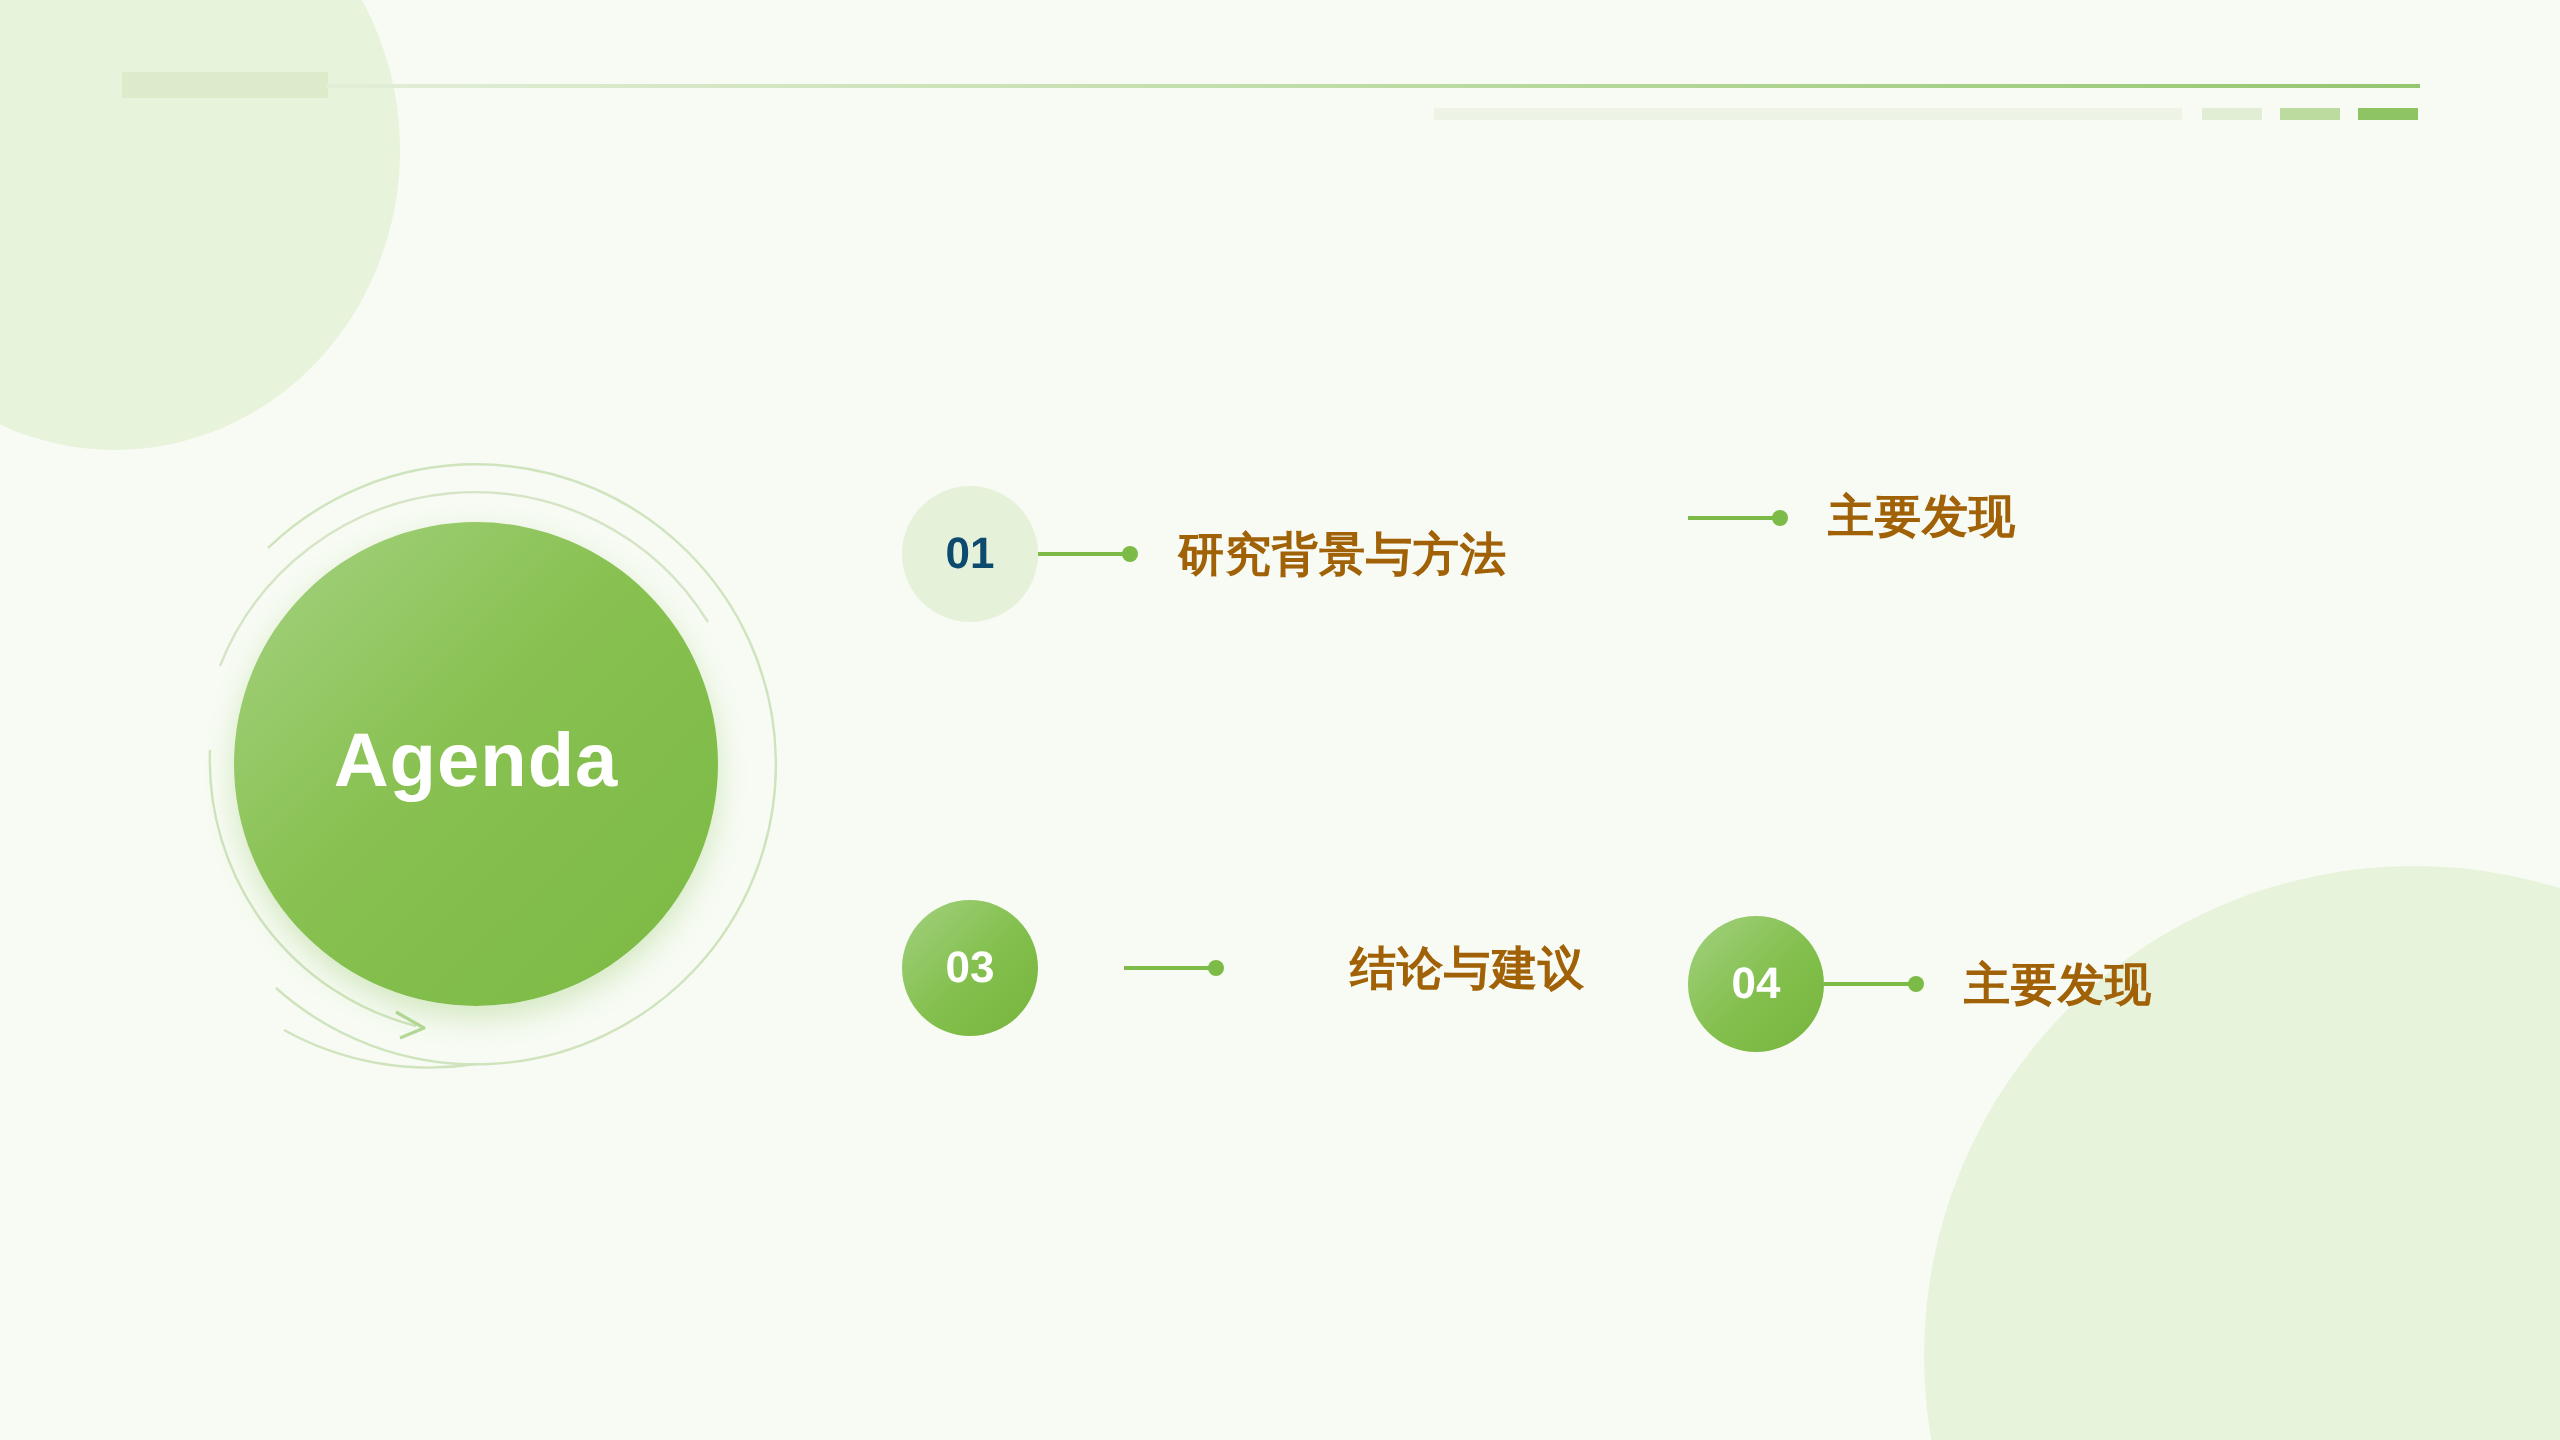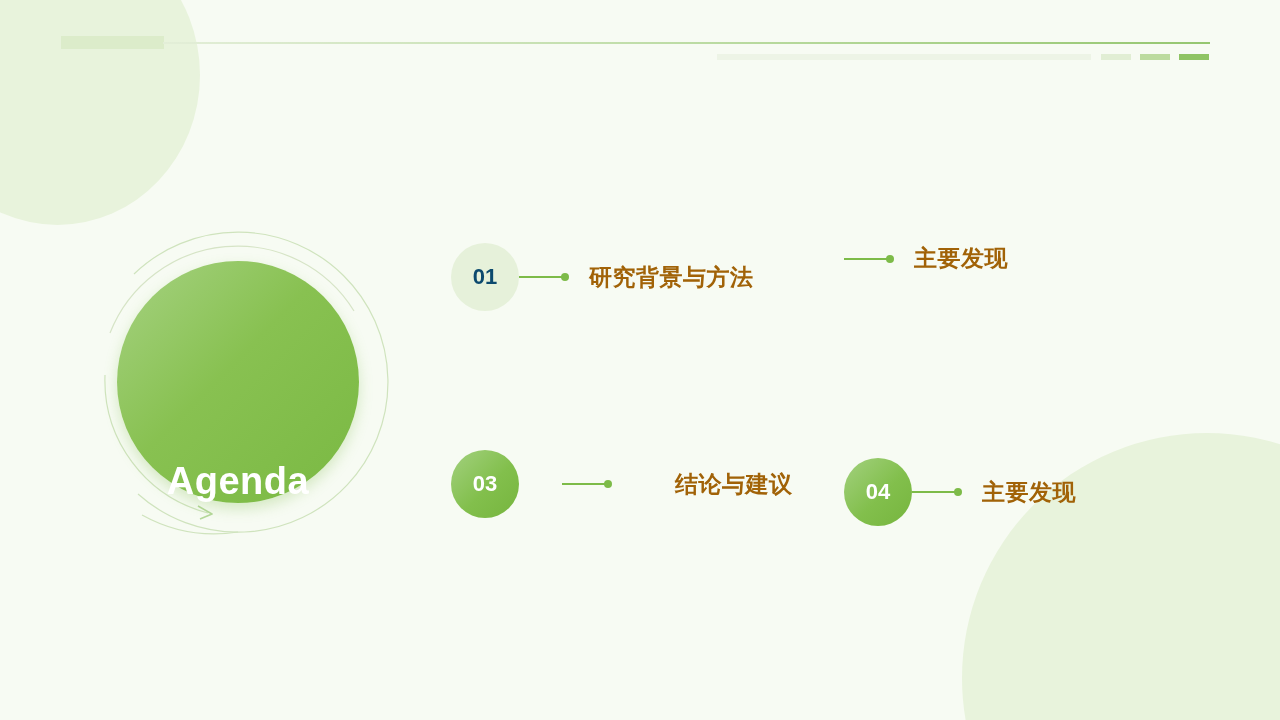--- a/index.html
+++ b/index.html
@@ -19,21 +19,21 @@
     .dash-1 { left: 1101px; background: #e1eed4; }
     .dash-2 { left: 1140px; background: #bcdb9f; }
     .dash-3 { left: 1179px; background: #8fc464; }
 
     .ring-svg { position: absolute; left: 90px; top: 205px; width: 330px; height: 355px; }
 
     .agenda-circle {
       position: absolute; left: 117px; top: 261px; width: 242px; height: 242px; border-radius: 50%;
       background: linear-gradient(135deg, #a6d282 0%, #88c151 45%, #7ab943 100%);
       box-shadow: 0 6px 14px rgba(122,185,67,0.28);
-      display: flex; align-items: flex-end; justify-content: center;
+      display: flex; align-items: center; justify-content: center;
     }
     .agenda-title { color: #ffffff; font-weight: bold; font-size: 38px; letter-spacing: 0.5px; margin-top: -2px; }
 
     .item { position: absolute; display: flex; align-items: center; }
     .badge {
       width: 68px; height: 68px; border-radius: 50%;
       display: flex; align-items: center; justify-content: center;
       font-weight: bold; font-size: 22px;
     }
     .badge.light { background: #e6f1da; color: #0c4a6e; }

